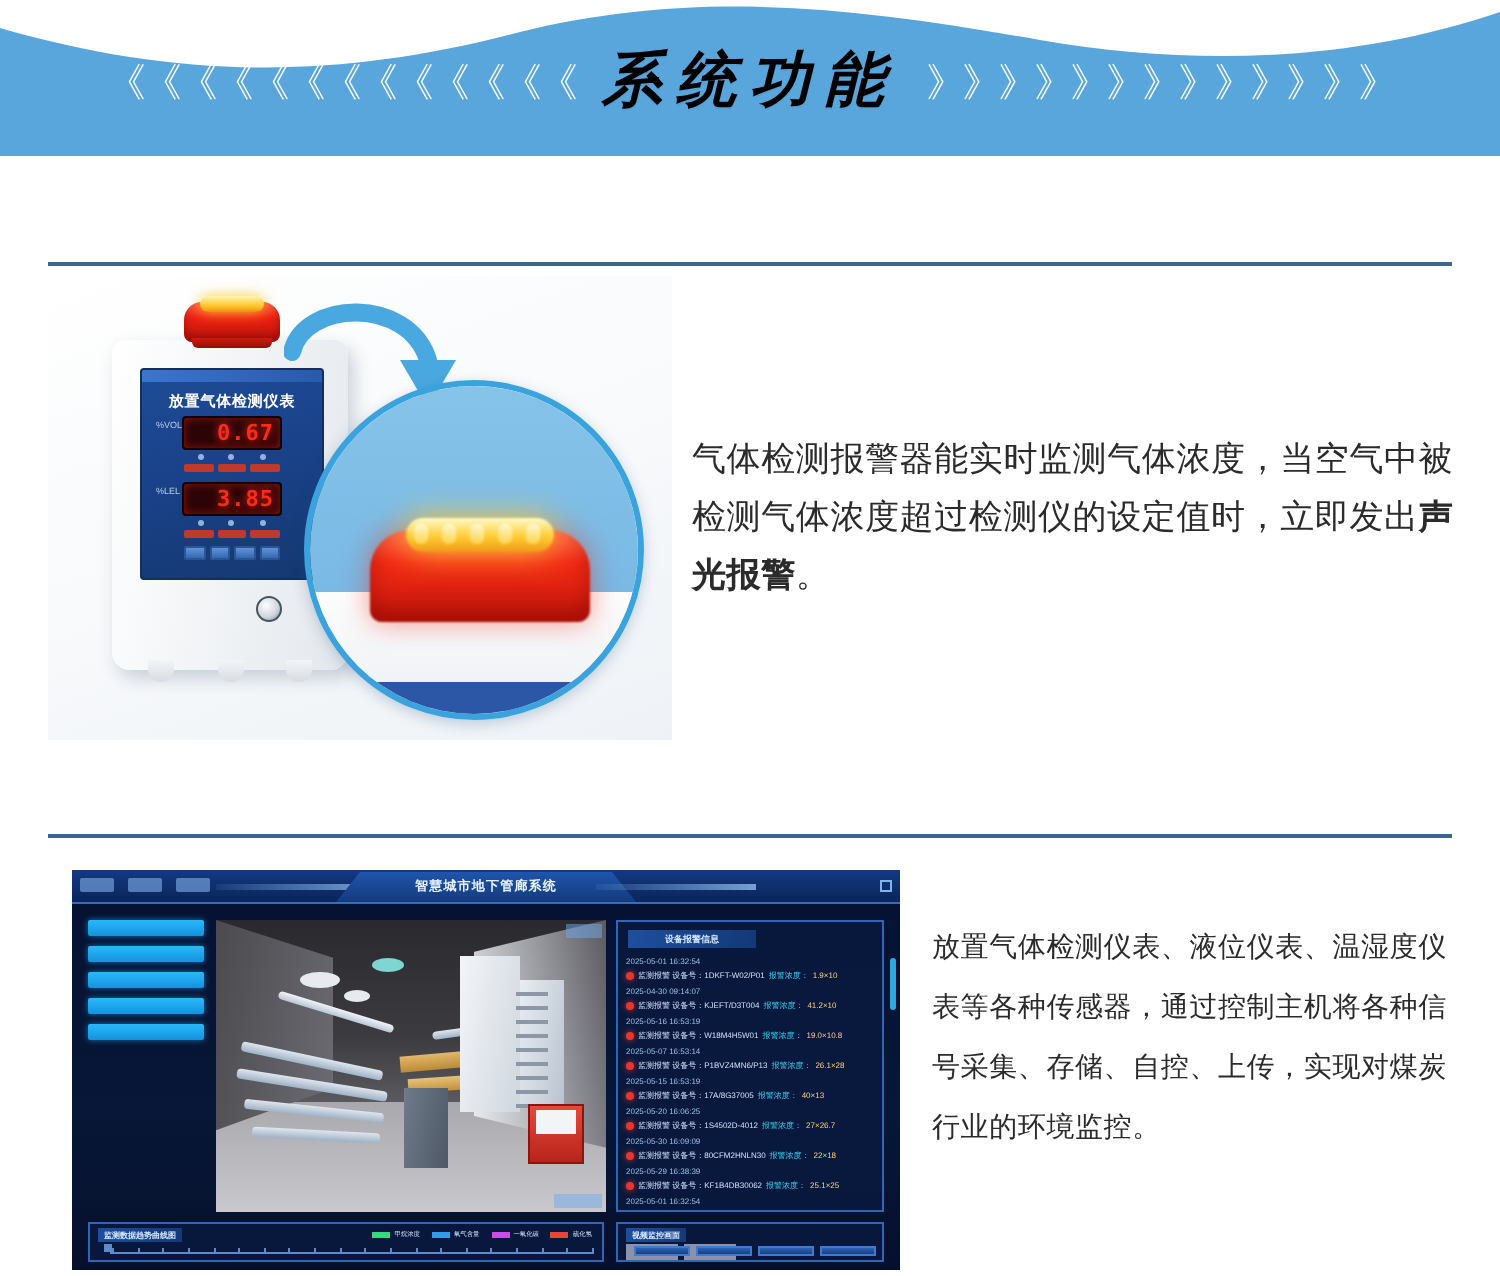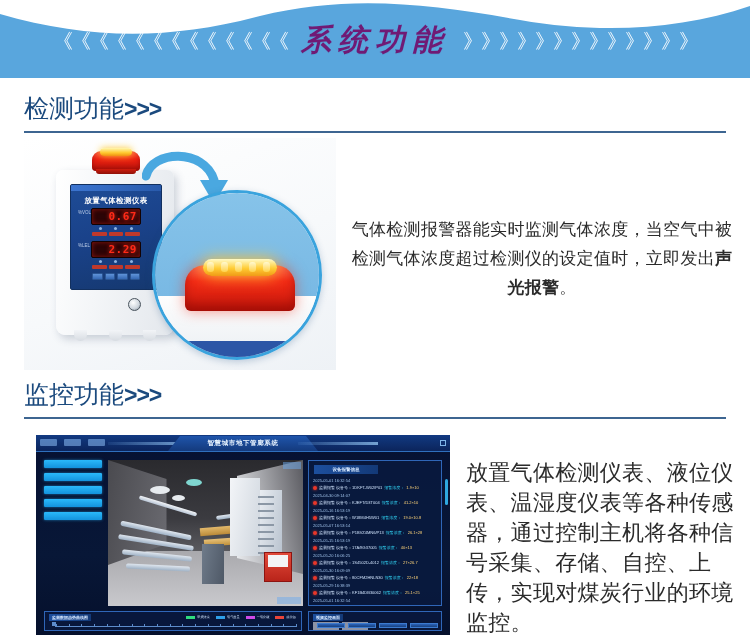--- a/index.html
+++ b/index.html
@@ -19,21 +19,21 @@
     display:flex;align-items:center;justify-content:center;gap:14px;
   }
   .chev{
     font-size:20px;line-height:1;color:#ffffff;letter-spacing:-1px;
     font-family:"DejaVu Sans",sans-serif;opacity:.97;white-space:nowrap;
     transform:translateY(2px);
   }
   .chev.left{letter-spacing:-2px;}
   .chev.right{letter-spacing:-2px;}
   .banner-title{
-    color:#701a75;font-size:30px;font-weight:bold;letter-spacing:7px;
+    color:#000000;font-size:30px;font-weight:bold;letter-spacing:7px;
     font-style:italic;white-space:nowrap;transform:translateY(1px);
     text-shadow:0 1px 0 rgba(0,0,0,.04);
   }
 
   
   .sec-title{
     position:absolute;left:24px;
     color:#1b4a7e;font-size:25px;font-weight:500;white-space:nowrap;
   }
   .sec-title .arrows{font-weight:bold;font-size:23px;letter-spacing:-1px;}
@@ -145,22 +145,22 @@
     position:absolute;top:3px;width:7px;height:10px;border-radius:3px;
     background:linear-gradient(180deg,#fff9cf,#ffd24a);display:block;
   }
 
   
   .para{
     position:absolute;color:#2b2b2b;font-size:17px;line-height:29px;
     letter-spacing:.3px;
   }
   .para b{font-weight:bold;}
-  .para1{left:346px;top:215px;width:392px;text-align:center;}
-  .para2{left:466px;top:458px;width:268px;font-size:22px;line-height:30px;}
+  .para1{left:346px;top:215px;width:392px;}
+  .para2{left:466px;top:458px;width:268px;font-size:14px;line-height:30px;}
 
   
   .dash{
     position:absolute;left:24px;top:427px;width:438px;height:211px;
     background:#0a1433;overflow:hidden;
   }
   .dash-pad{position:absolute;left:0;top:0;right:0;bottom:0;background:#fff;}
   .dash-screen{position:absolute;left:12px;top:8px;width:414px;height:200px;background:linear-gradient(180deg,#061132,#081737 60%,#05102c);}
   .dash-head{position:absolute;left:0;top:0;width:100%;height:17px;background:linear-gradient(180deg,#123a82,#0b2359);}
   .dash-head:after{content:"";position:absolute;left:0;bottom:0;width:100%;height:1px;background:#2f6fbd;}
@@ -274,23 +274,20 @@
     <svg class="banner-fill" viewBox="0 0 750 78" preserveAspectRatio="none">
       <path d="M0,14 C90,40 170,40 260,16 C350,-6 430,4 520,20 C600,34 680,30 750,6 L750,78 L0,78 Z" fill="#59a6dd"></path>
     </svg>
     <div class="banner-inner">
       <div class="chev left">《《《《《《《《《《《《《</div>
       <div class="banner-title">系统功能</div>
       <div class="chev right">》》》》》》》》》》》》》</div>
     </div>
   </div>
 
-  <div class="sec-title" style="top:92px">
-    <span>检测功能</span><span class="arrows">&gt;&gt;&gt;</span>
-  </div>
   <div class="divider" style="top:131px"></div>
 
   <div class="photo1">
 
     <div class="ctrl">
       <div class="ctrl-panel">
         <div class="panel-brand">放置气体检测仪表</div>
 
         <div class="led-unit one">%VOL</div>
         <div class="led one">
@@ -302,21 +299,21 @@
             <i></i>
           </div>
         <div class="tags one">
             <i></i>
             <i></i>
             <i></i>
           </div>
 
         <div class="led-unit two">%LEL</div>
         <div class="led two">
-          <span>2.29</span>
+          <span>3.85</span>
         </div>
         <div class="dots two">
             <i></i>
             <i></i>
             <i></i>
           </div>
         <div class="tags two">
             <i></i>
             <i></i>
             <i></i>
@@ -360,23 +357,20 @@
             <i style="left:32px"></i>
             <i style="left:46px"></i>
             <i style="left:60px"></i>
         </div>
       </div>
     </div>
   </div>
 
   <div class="para para1"><span>气体检测报警器能实时监测气体浓度，当空气中被检测气体浓度超过检测仪的设定值时，立即发出</span><b>声光报警</b><span>。</span></div>
 
-  <div class="sec-title" style="top:378px">
-    <span>监控功能</span><span class="arrows">&gt;&gt;&gt;</span>
-  </div>
   <div class="divider" style="top:417px"></div>
 
   <div class="dash">
     <div class="dash-pad"></div>
     <div class="dash-screen">
 
       <div class="dash-head">
         <div class="dash-logo">
             <i></i>
             <i></i>

